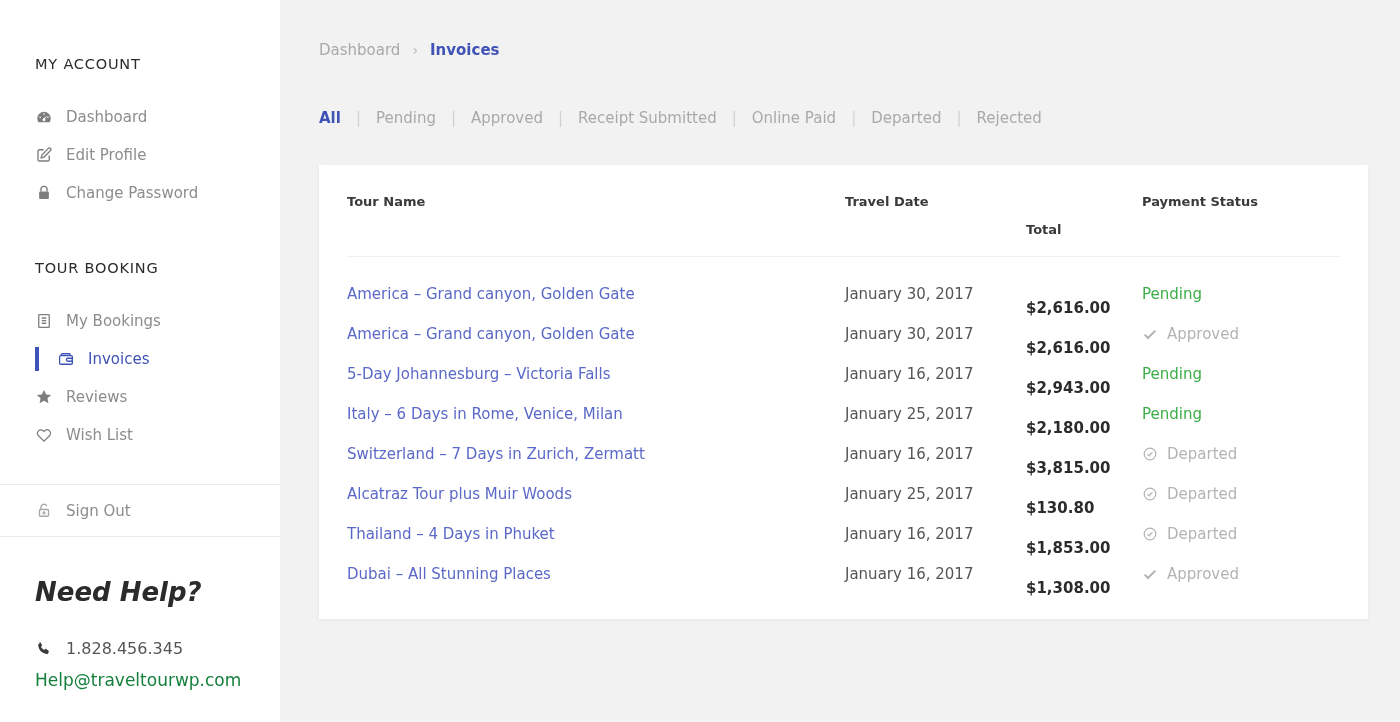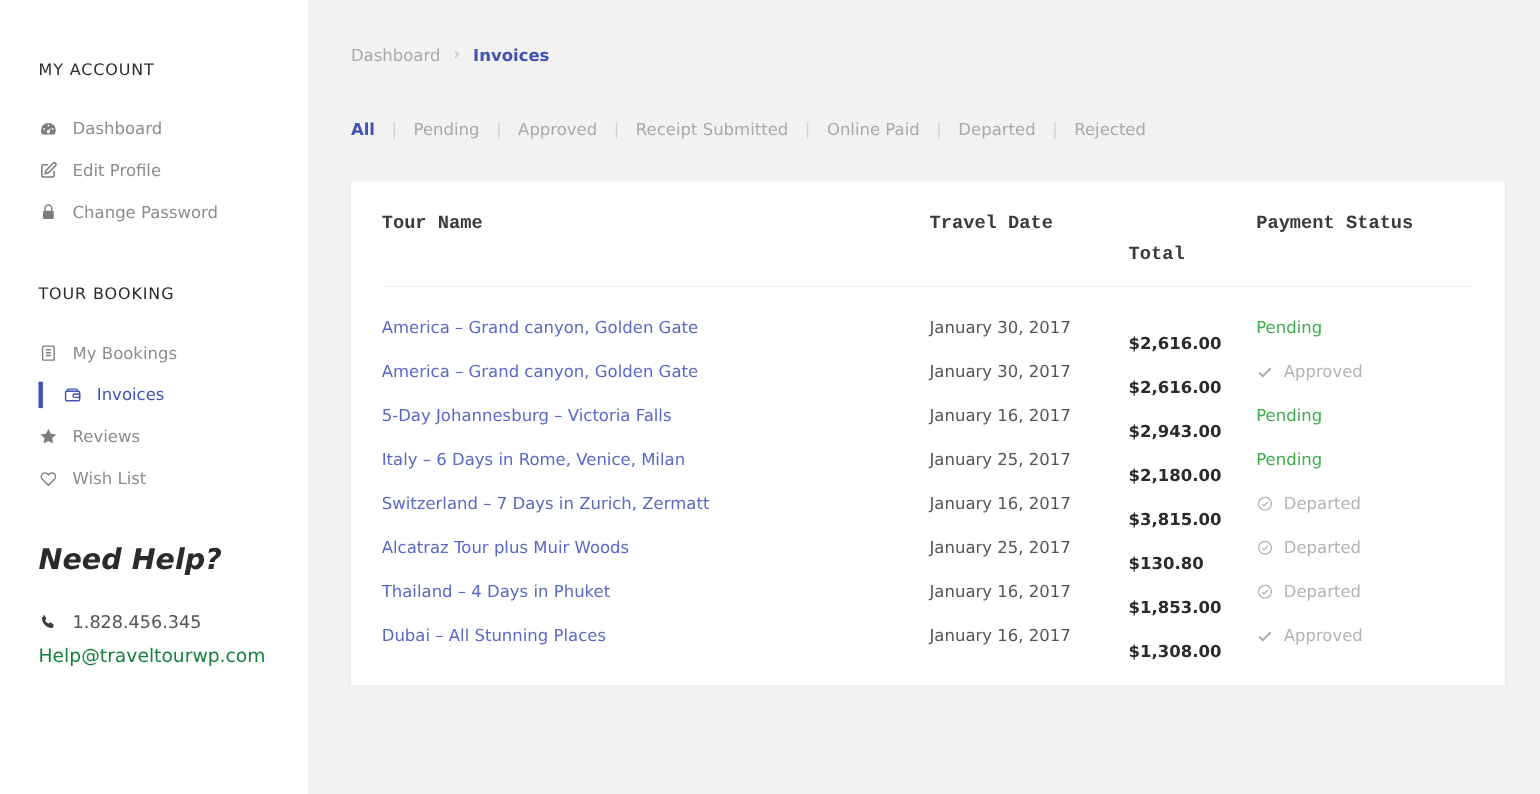--- a/index.html
+++ b/index.html
@@ -116,24 +116,23 @@
     margin-top: 38px;
     width: 1049px;
     background: #ffffff;
     box-shadow: 0 1px 4px rgba(0,0,0,0.05);
     padding: 0 28px;
   }
   .tbl-header {
     display: flex;
     padding: 29px 0 19px 0;
     border-bottom: 1px solid #efefef;
-    font-size: 17px;
+    font-size: 13px;
     font-weight: 700;
     color: #3a3a3a;
-    font-family: Liberation Mono, monospace;
   }
   .tbl-body { padding: 17px 0 25px 0; }
   .tbl-row {
     display: flex;
     align-items: center;
     height: 40px;
     font-size: 15px;
   }
   .col-tour   { width: 498px; padding-right: 20px; }
   .col-date   { width: 181px; }
@@ -215,20 +214,30 @@
       <li class="side-item">
         <span class="icn">
           <svg viewBox="0 0 24 24" fill="none" stroke="currentColor" stroke-width="1.7">
             <path d="M12 20.2 4.7 12.9a4.5 4.5 0 1 1 6.4-6.4l.9.9.9-.9a4.5 4.5 0 1 1 6.4 6.4L12 20.2z"></path>
           </svg>
         </span>
         <span>Wish List</span>
       </li>
     </ul>
 
+  <div class="signout-row">
+    <span class="icn">
+      <svg viewBox="0 0 24 24" fill="none" stroke="currentColor" stroke-width="1.8">
+          <path d="M8 10V7a4 4 0 0 1 7.6-1.7"></path>
+          <rect x="6" y="10" width="12" height="9" rx="1.5"></rect>
+          <circle cx="12" cy="14.5" r="1.3"></circle>
+        </svg>
+    </span>
+    <span>Sign Out</span>
+  </div>
 
   <h2 class="need-help">Need Help?</h2>
   <div class="phone-row">
     <span class="icn">
       <svg viewBox="0 0 24 24" fill="currentColor">
           <path d="M6.4 3.1c.5-.15 1.05.05 1.35.5l2.1 3.3c.3.5.25 1.1-.2 1.5L8.4 9.6c.95 2 2.5 3.55 4.5 4.5l1.2-1.25c.4-.45 1-.5 1.5-.2l3.3 2.1c.45.3.65.85.5 1.35l-.7 2.6c-.15.55-.65.9-1.2.9C10 19.3 4.7 14 4.5 6.7c0-.55.35-1.05.9-1.2l1-.4z"></path>
         </svg>
     </span>
     <span>1.828.456.345</span>
   </div>

